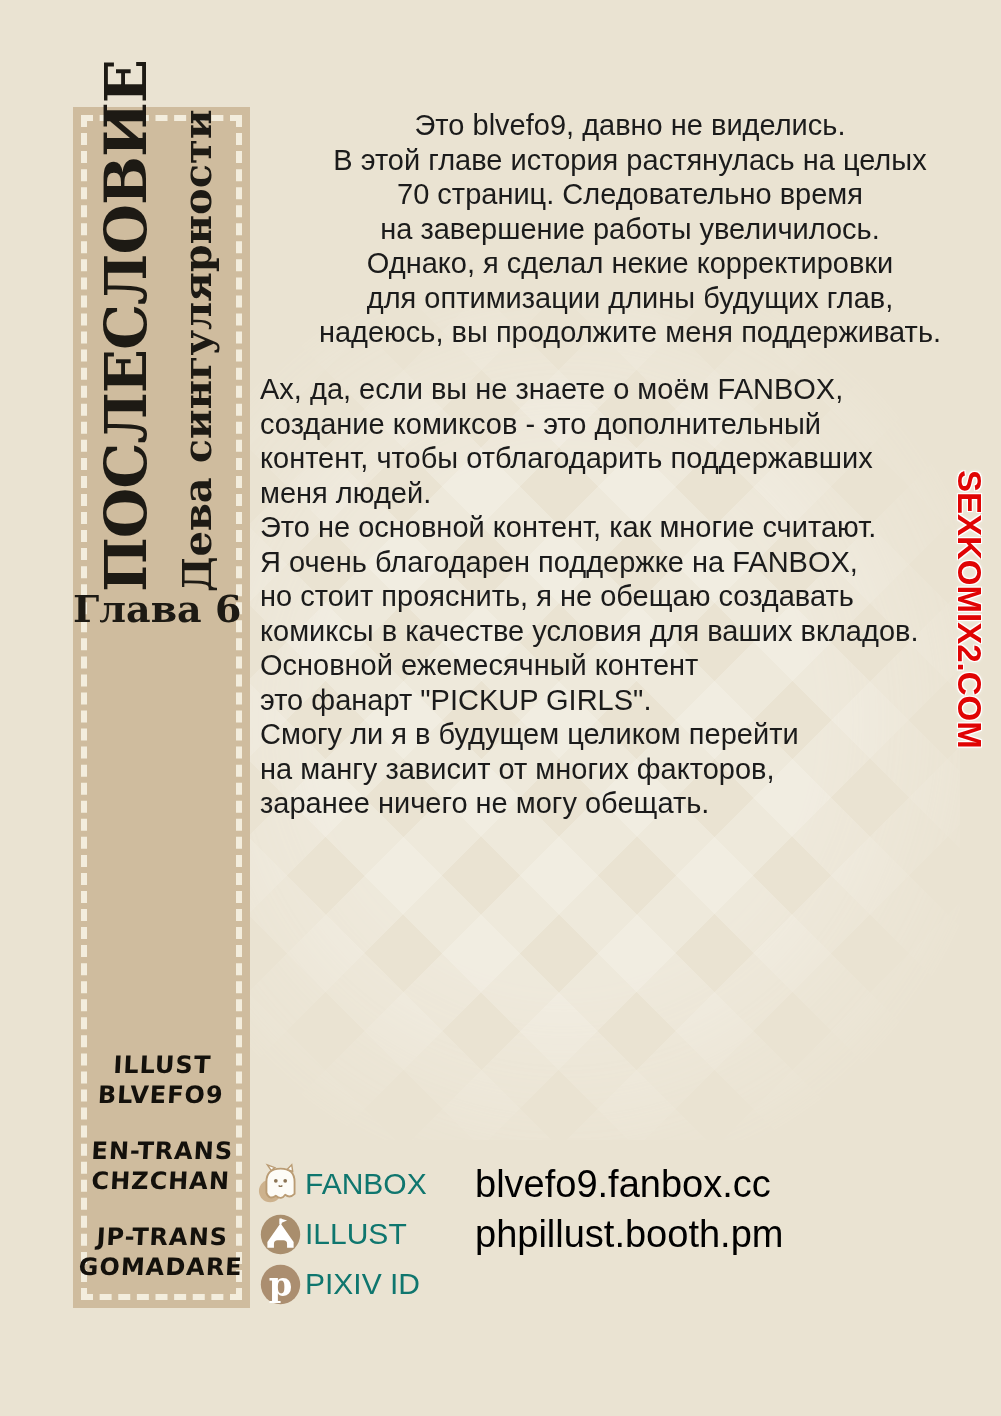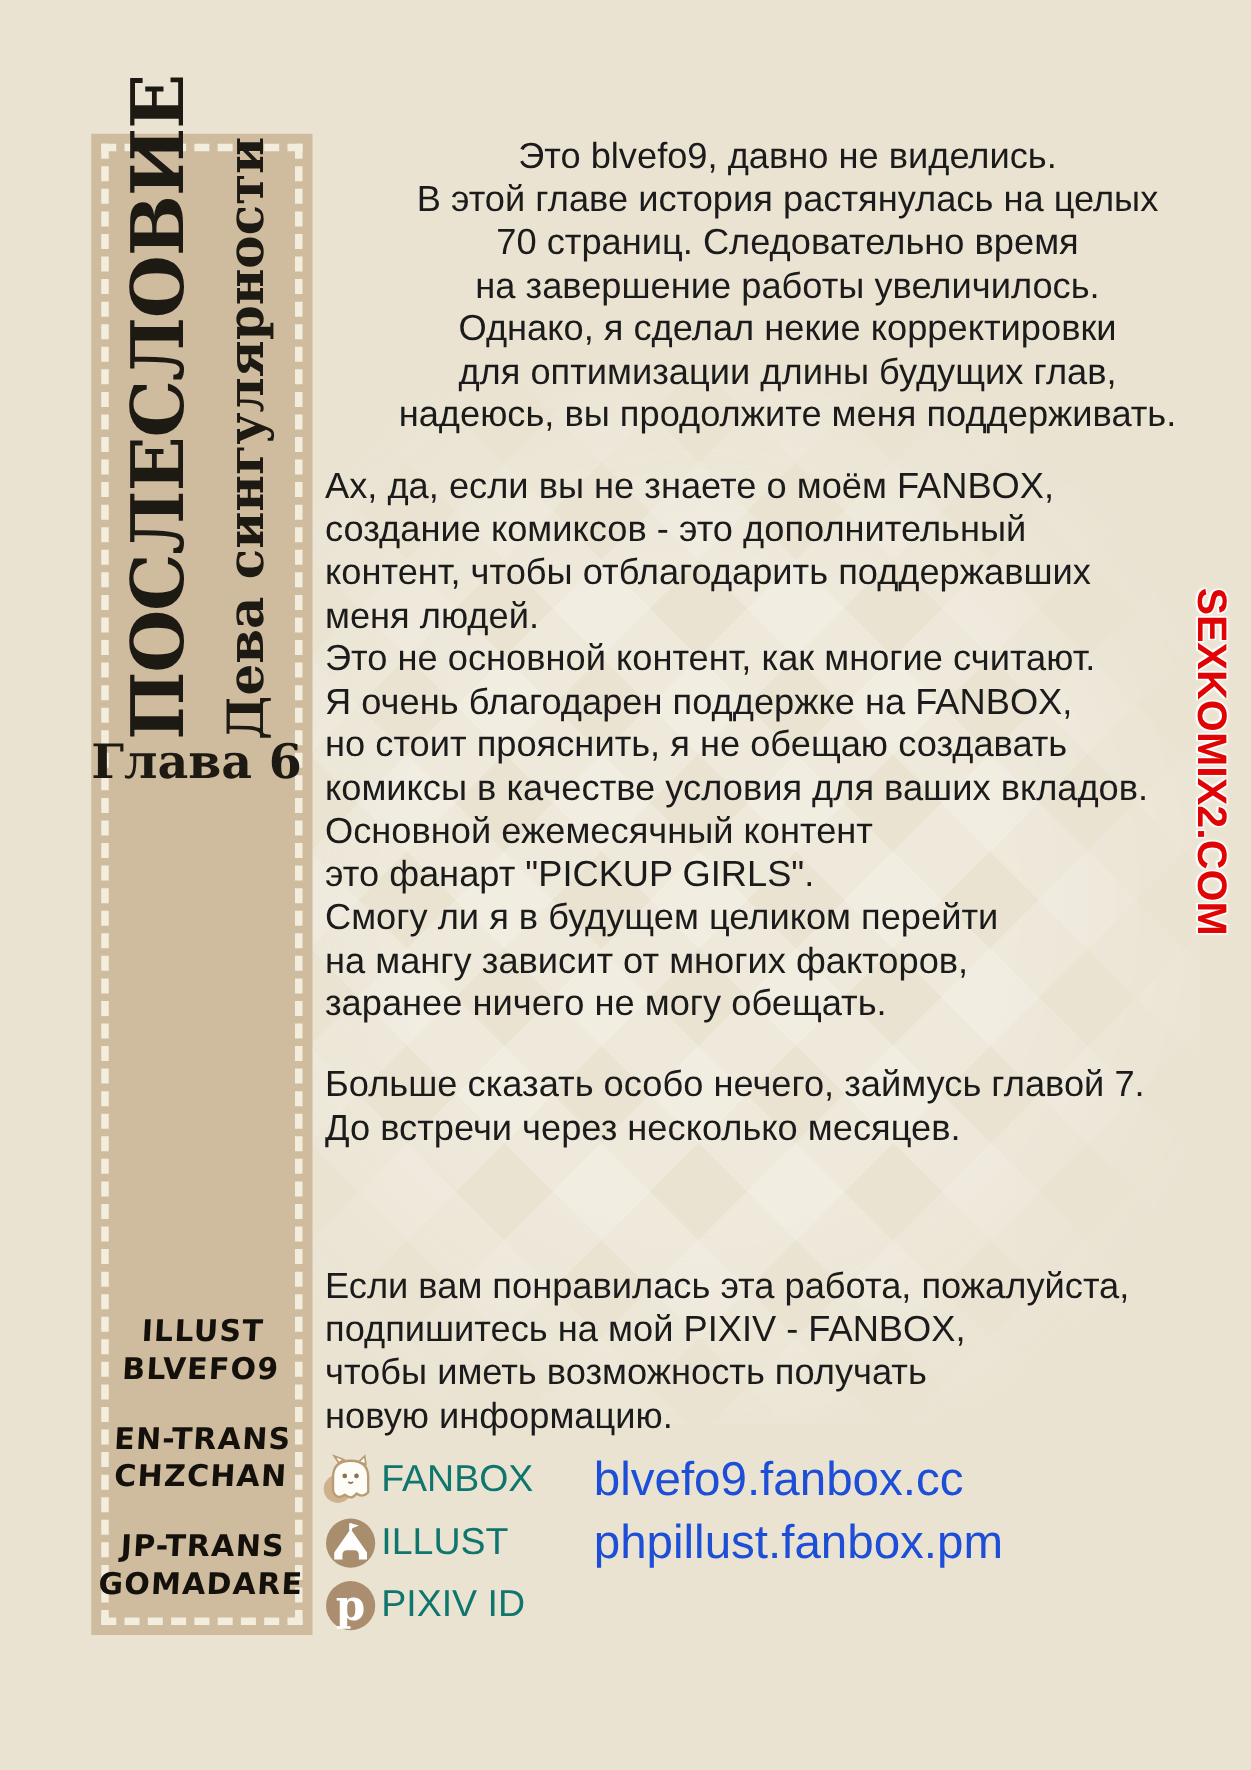--- a/index.html
+++ b/index.html
@@ -76,21 +76,21 @@
   
   .links{position:absolute;left:258px;top:1160px;width:740px;}
   .link-row{position:relative;height:50px;}
   .link-icon{position:absolute;left:0;top:2px;width:45px;height:45px;}
   .link-label{
     position:absolute;left:47px;top:0;
     font-size:30px;line-height:48px;color:#0f766e;
   }
   .link-value{
     position:absolute;left:217px;top:0;
-    font-size:38px;line-height:48px;color:#1d4ed8;
+    font-size:38px;line-height:48px;color:#000000;
   }
   
   .watermark{
     position:absolute;left:988px;top:470px;width:252px;height:42px;
     transform:rotate(90deg);transform-origin:0 0;
     font-size:33px;font-weight:bold;letter-spacing:0;
     color:#E00404;white-space:nowrap;
     text-shadow:-1px -1px 0 #fff,1px -1px 0 #fff,-1px 1px 0 #fff,1px 1px 0 #fff,0 0 4px #fff;
   }
 </style>
@@ -135,26 +135,20 @@
 меня людей.
 Это не основной контент, как многие считают.
 Я очень благодарен поддержке на FANBOX,
 но стоит прояснить, я не обещаю создавать
 комиксы в качестве условия для ваших вкладов.
 Основной ежемесячный контент
 это фанарт "PICKUP GIRLS".
 Смогу ли я в будущем целиком перейти
 на мангу зависит от многих факторов,
 заранее ничего не могу обещать.</p>
-  <p class="body p3">Больше сказать особо нечего, займусь главой 7.
-До встречи через несколько месяцев.</p>
-  <p class="body invite">Если вам понравилась эта работа, пожалуйста,
-подпишитесь на мой PIXIV - FANBOX,
-чтобы иметь возможность получать
-новую информацию.</p>
 
   <div class="links">
 
     <div class="link-row">
       <span class="link-icon">
         <svg viewBox="0 0 48 48" width="45" height="45">
           <circle cx="13" cy="31" r="12" fill="#CDB28D"></circle>
           <path d="M9 21 Q9 7 24 7 Q39 7 39 21 L39 34 Q34 39 29 35 Q25 41 19 36 Q12 41 9 33 Z" fill="#FDFCF7" stroke="#BA9C74" stroke-width="2" stroke-linejoin="round"></path>
           <path d="M14 9 L10 3 L18 6 Z" fill="#FDFCF7" stroke="#BA9C74" stroke-width="1.5"></path>
           <path d="M31 8 L36 3 L37 10 Z" fill="#FDFCF7" stroke="#BA9C74" stroke-width="1.5"></path>
@@ -171,21 +165,21 @@
       <span class="link-icon">
         <svg viewBox="0 0 48 48" width="45" height="45">
           <circle cx="24" cy="24" r="21" fill="#A98E6D"></circle>
           <path d="M24 7 L24 13" stroke="#fff" stroke-width="2.5"></path>
           <path d="M24 7 L31 9 L24 12 Z" fill="#fff"></path>
           <path d="M24 12 L38 32 L38 38 L31 38 L31 34 Q31 30 27 30 L21 30 Q17 30 17 34 L17 38 L10 38 L10 32 Z" fill="#fff"></path>
           <path d="M20 38 L20 33 Q20 31.5 24 31.5 Q28 31.5 28 33 L28 38 Z" fill="#A98E6D"></path>
         </svg>
       </span>
       <span class="link-label">ILLUST</span>
-      <span class="link-value">phpillust.fanbox.pm</span>
+      <span class="link-value">phpillust.booth.pm</span>
     </div>
 
     <div class="link-row">
       <span class="link-icon">
         <svg viewBox="0 0 48 48" width="45" height="45">
           <circle cx="24" cy="24" r="21" fill="#AB8E70"></circle>
           <text x="24" y="36" text-anchor="middle" font-family="DejaVu Serif, serif" font-size="36" font-weight="bold" fill="#fff">p</text>
         </svg>
       </span>
       <span class="link-label">PIXIV ID</span>

